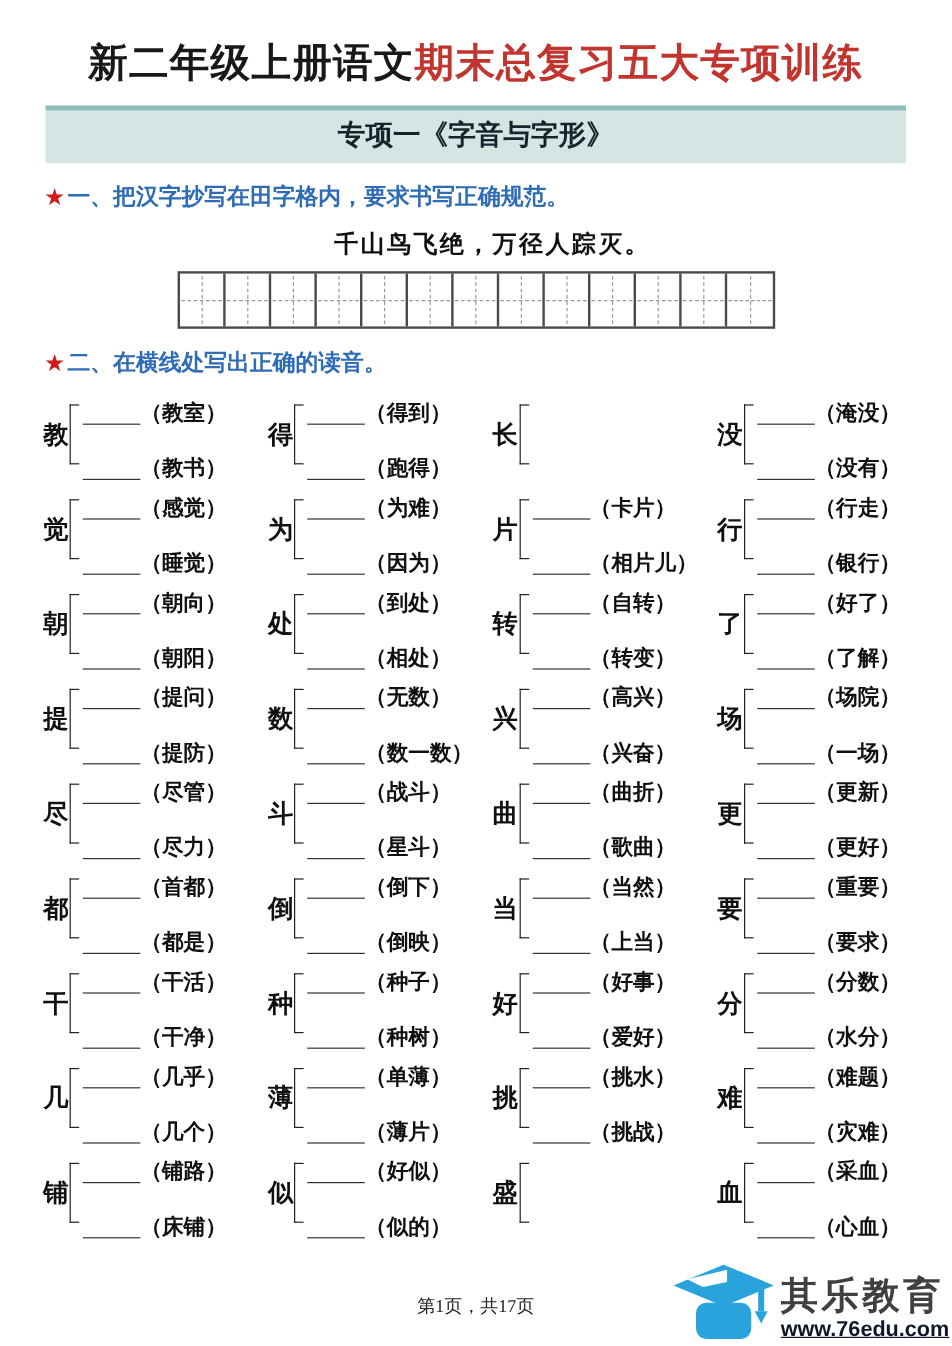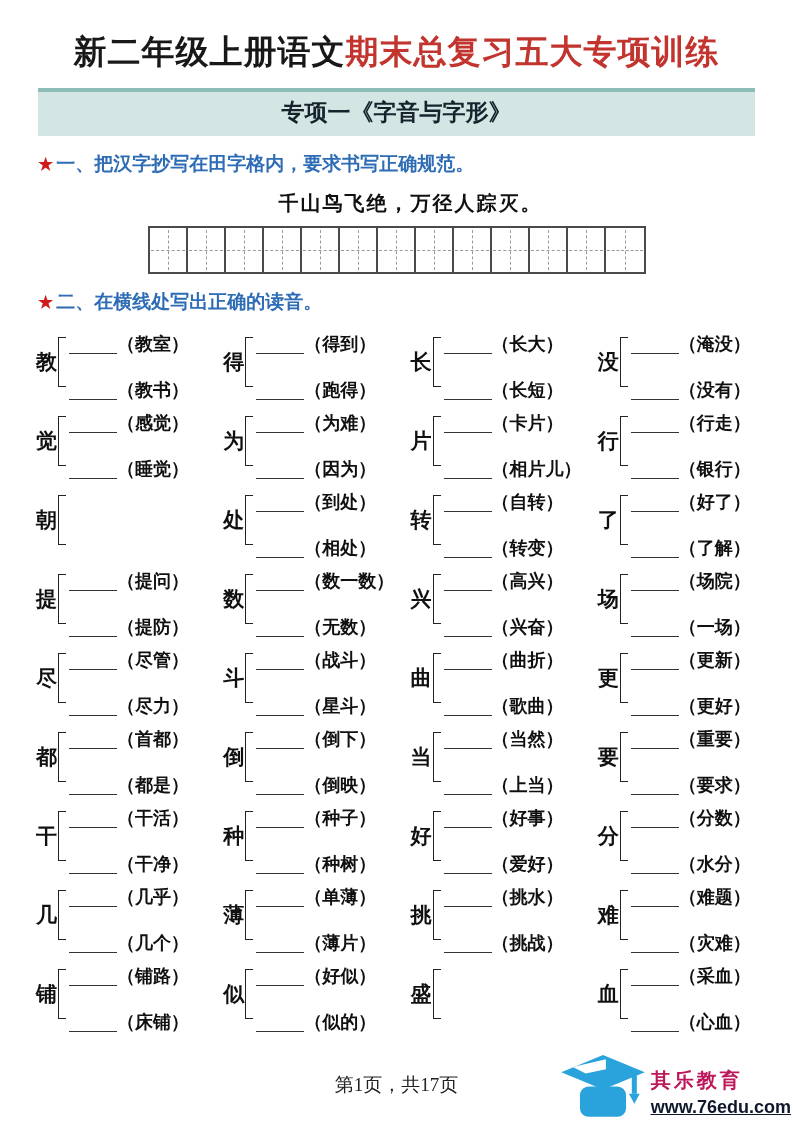--- a/index.html
+++ b/index.html
@@ -122,38 +122,38 @@
     white-space: nowrap;
     transform: translateY(3px);
   }
   
   .footer {
     position: absolute;
     left: 0;
     right: 0;
     bottom: 34px;
     text-align: center;
-    font-size: 19px;
+    font-size: 15px;
     color: #222;
   }
   
   .logo {
     position: absolute;
     right: 2px;
     bottom: 4px;
     display: flex;
     align-items: center;
     gap: 4px;
     font-family: "Liberation Sans", sans-serif;
   }
   .logo-text { display: flex; flex-direction: column; align-items: flex-start; }
   .logo-name {
-    font-size: 20px;
+    font-size: 31px;
     font-weight: bold;
-    color: #be185d;
+    color: #404040;
     letter-spacing: 3px;
     line-height: 34px;
   }
   .logo-url {
     font-size: 18px;
     font-weight: bold;
     color: #0f172a;
     line-height: 20px;
     text-decoration: underline;
   }
@@ -222,30 +222,20 @@
           </div>
           <div class="line">
             <span class="blank"></span>
             <span class="word">（跑得）</span>
           </div>
         </div>
       </div>
       <div class="item">
         <span class="item-char">长</span>
         <span class="bracket"></span>
-        <div class="item-lines">
-          <div class="line">
-            <span class="blank"></span>
-            <span class="word">（长大）</span>
-          </div>
-          <div class="line">
-            <span class="blank"></span>
-            <span class="word">（长短）</span>
-          </div>
-        </div>
       </div>
       <div class="item">
         <span class="item-char">没</span>
         <span class="bracket"></span>
         <div class="item-lines">
           <div class="line">
             <span class="blank"></span>
             <span class="word">（淹没）</span>
           </div>
           <div class="line">
@@ -306,20 +296,30 @@
           </div>
           <div class="line">
             <span class="blank"></span>
             <span class="word">（银行）</span>
           </div>
         </div>
       </div>
       <div class="item">
         <span class="item-char">朝</span>
         <span class="bracket"></span>
+        <div class="item-lines">
+          <div class="line">
+            <span class="blank"></span>
+            <span class="word">（朝向）</span>
+          </div>
+          <div class="line">
+            <span class="blank"></span>
+            <span class="word">（朝阳）</span>
+          </div>
+        </div>
       </div>
       <div class="item">
         <span class="item-char">处</span>
         <span class="bracket"></span>
         <div class="item-lines">
           <div class="line">
             <span class="blank"></span>
             <span class="word">（到处）</span>
           </div>
           <div class="line">
@@ -369,25 +369,25 @@
             <span class="word">（提防）</span>
           </div>
         </div>
       </div>
       <div class="item">
         <span class="item-char">数</span>
         <span class="bracket"></span>
         <div class="item-lines">
           <div class="line">
             <span class="blank"></span>
+            <span class="word">（无数）</span>
+          </div>
+          <div class="line">
+            <span class="blank"></span>
             <span class="word">（数一数）</span>
-          </div>
-          <div class="line">
-            <span class="blank"></span>
-            <span class="word">（无数）</span>
           </div>
         </div>
       </div>
       <div class="item">
         <span class="item-char">兴</span>
         <span class="bracket"></span>
         <div class="item-lines">
           <div class="line">
             <span class="blank"></span>
             <span class="word">（高兴）</span>

